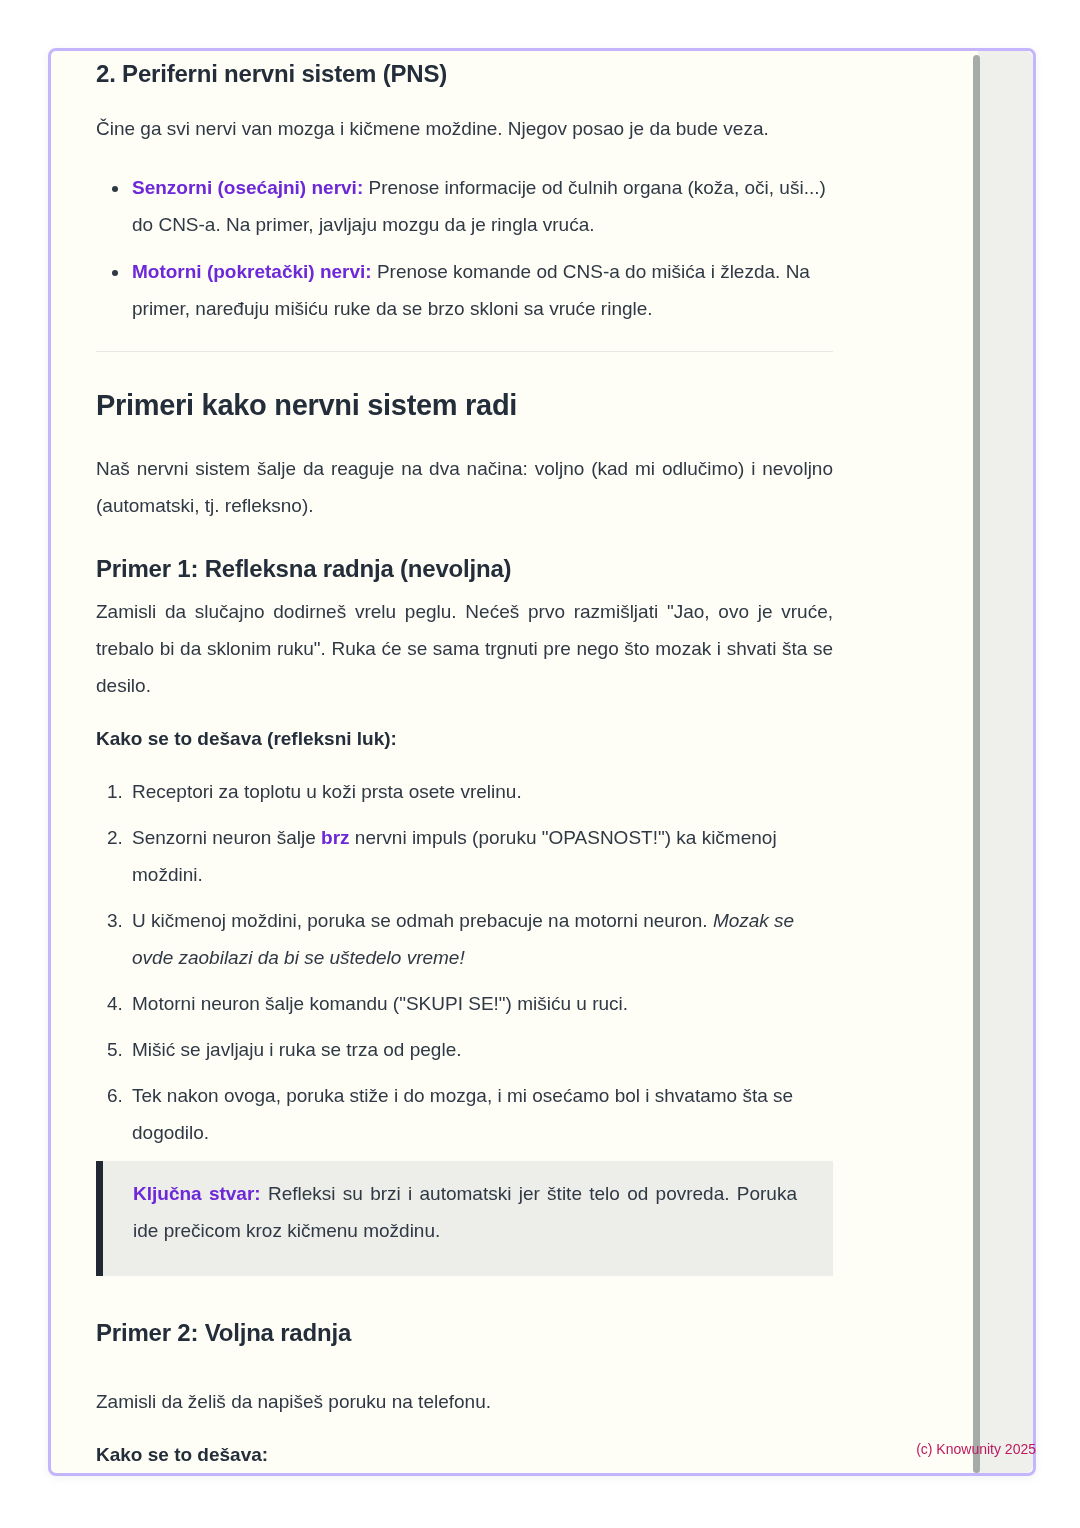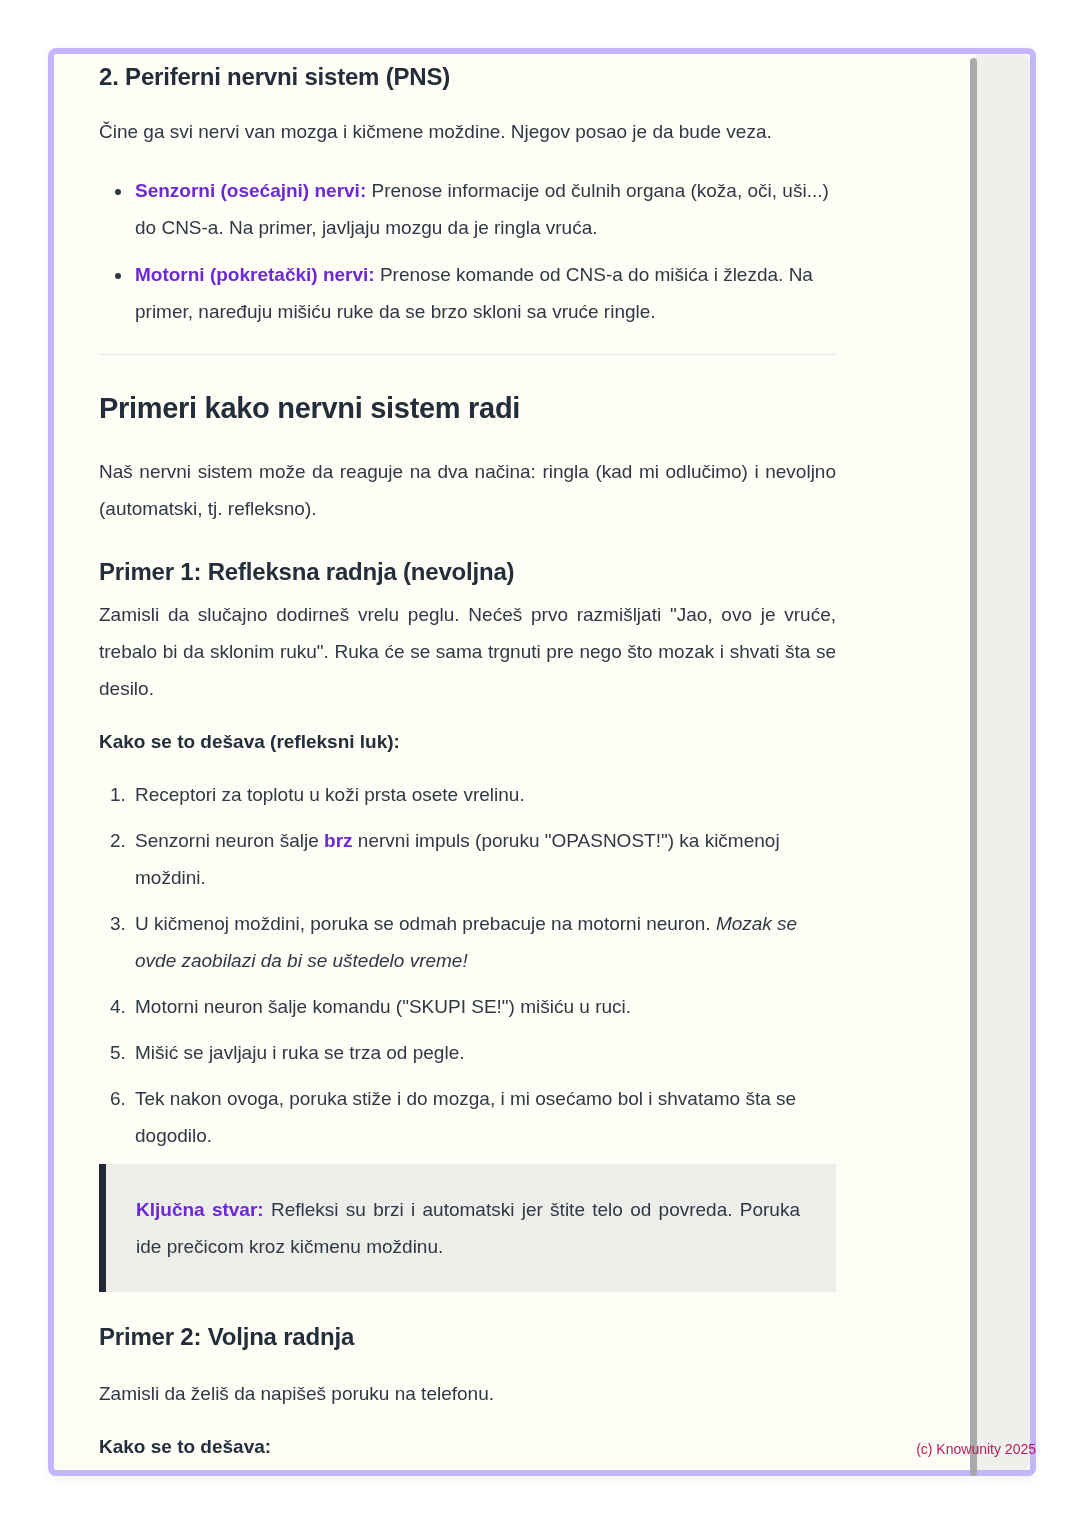--- a/index.html
+++ b/index.html
@@ -2,21 +2,21 @@
 <html><head>
 <meta charset="utf-8">
 <style>
   * { margin: 0; padding: 0; box-sizing: border-box; }
   html, body { width: 1080px; height: 1528px; background: #FFFFFF; overflow: hidden; }
   body { font-family: "Liberation Sans", "DejaVu Sans", sans-serif; position: relative; }
 
   .page {
     position: absolute; left: 48px; top: 48px; width: 988px; height: 1428px;
     background: #FFFEF6;
-    border: 6px solid #c4b5fd;
+    border: 3px solid #c4b5fd;
     border-radius: 8px;
     box-shadow: 0 2px 8px rgba(70, 90, 100, 0.08);
   }
   .scroll-track {
     position: absolute; top: 0; right: 0; width: 55px; height: 100%;
     background: #EFF0EC; border-radius: 0 8px 8px 0;
   }
   .scroll-thumb {
     position: absolute; top: 4px; right: 53px; width: 7px; height: 1418px;
     background: #A6ABA9; border-radius: 4px;
@@ -41,21 +41,21 @@
   ol.steps { margin: 0 0 10px; padding-left: 32px; list-style: decimal outside; }
   ol.steps li { margin: 0 0 9px; padding-left: 4px; }
 
   .b { font-weight: 700; color: #6d28d9; }
   .i { font-style: italic; }
 
   hr.divider { border: none; border-top: 1px solid #E7E7E3; margin: 24px 0 34px; }
 
   .callout {
     background: #EDEDE9; border-left: 7px solid #1F2833;
-    padding: 27px 36px 27px 30px; margin: 0 0 28px;
+    padding: 14px 36px 27px 30px; margin: 0 0 40px;
     text-align: justify;
   }
 
   .watermark {
     position: absolute; top: 1440px; right: 44px;
     font-size: 14px; line-height: 18px; color: #be185d; z-index: 5;
   }
 </style>
 </head>
 <body>
@@ -70,42 +70,42 @@
 
     <ul class="bullets">
       <li><span class="b">Senzorni (osećajni) nervi:</span><span> Prenose informacije od čulnih organa (koža, oči, uši...) do CNS-a. Na primer, javljaju mozgu da je ringla vruća.</span></li>
       <li><span class="b">Motorni (pokretački) nervi:</span><span> Prenose komande od CNS-a do mišića i žlezda. Na primer, naređuju mišiću ruke da se brzo skloni sa vruće ringle.</span></li>
     </ul>
 
     <hr class="divider">
 
     <h2 class="doc-h2">Primeri kako nervni sistem radi</h2>
 
-    <p class="para justify" style="margin-bottom:28px;">Naš nervni sistem može da reaguje na dva načina: ringla (kad mi odlučimo) i nevoljno (automatski, tj. refleksno).</p>
+    <p class="para justify" style="margin-bottom:28px;">Naš nervni sistem šalje da reaguje na dva načina: voljno (kad mi odlučimo) i nevoljno (automatski, tj. refleksno).</p>
 
     <h3 class="doc-h3" style="margin-bottom:8px;">Primer 1: Refleksna radnja (nevoljna)</h3>
 
     <p class="para justify" style="margin-bottom:16px;">Zamisli da slučajno dodirneš vrelu peglu. Nećeš prvo razmišljati "Jao, ovo je vruće, trebalo bi da sklonim ruku". Ruka će se sama trgnuti pre nego što mozak i shvati šta se desilo.</p>
 
     <p class="bold-label">Kako se to dešava (refleksni luk):</p>
 
     <ol class="steps">
       <li><span>Receptori za toplotu u koži prsta osete vrelinu.</span></li>
       <li><span>Senzorni neuron šalje </span><span class="b">brz</span><span> nervni impuls (poruku "OPASNOST!") ka kičmenoj moždini.</span></li>
       <li><span>U kičmenoj moždini, poruka se odmah prebacuje na motorni neuron. </span><span class="i">Mozak se ovde zaobilazi da bi se uštedelo vreme!</span></li>
       <li><span>Motorni neuron šalje komandu ("SKUPI SE!") mišiću u ruci.</span></li>
       <li><span>Mišić se javljaju i ruka se trza od pegle.</span></li>
       <li><span>Tek nakon ovoga, poruka stiže i do mozga, i mi osećamo bol i shvatamo šta se dogodilo.</span></li>
     </ol>
 
     <div class="callout">
       <span class="b">Ključna stvar:</span><span> Refleksi su brzi i automatski jer štite telo od povreda. Poruka ide prečicom kroz kičmenu moždinu.</span>
     </div>
 
-    <h3 class="doc-h3" style="margin-bottom:22px;">Primer 2: Voljna radnja</h3>
+    <h3 class="doc-h3" style="margin-bottom:34px;">Primer 2: Voljna radnja</h3>
 
     <p class="para" style="margin-bottom:16px;">Zamisli da želiš da napišeš poruku na telefonu.</p>
 
     <p class="bold-label">Kako se to dešava:</p>
 
   </div>
 
   <div class="scroll-track"></div>
   <div class="scroll-thumb"></div>
 

